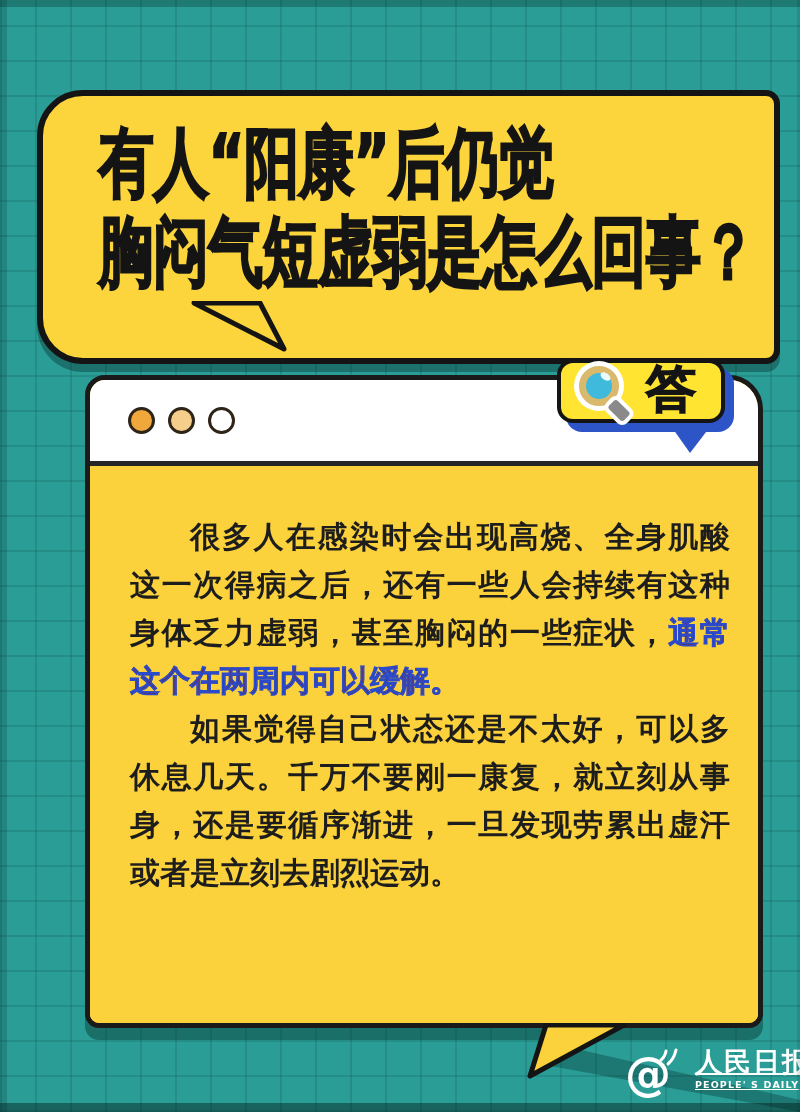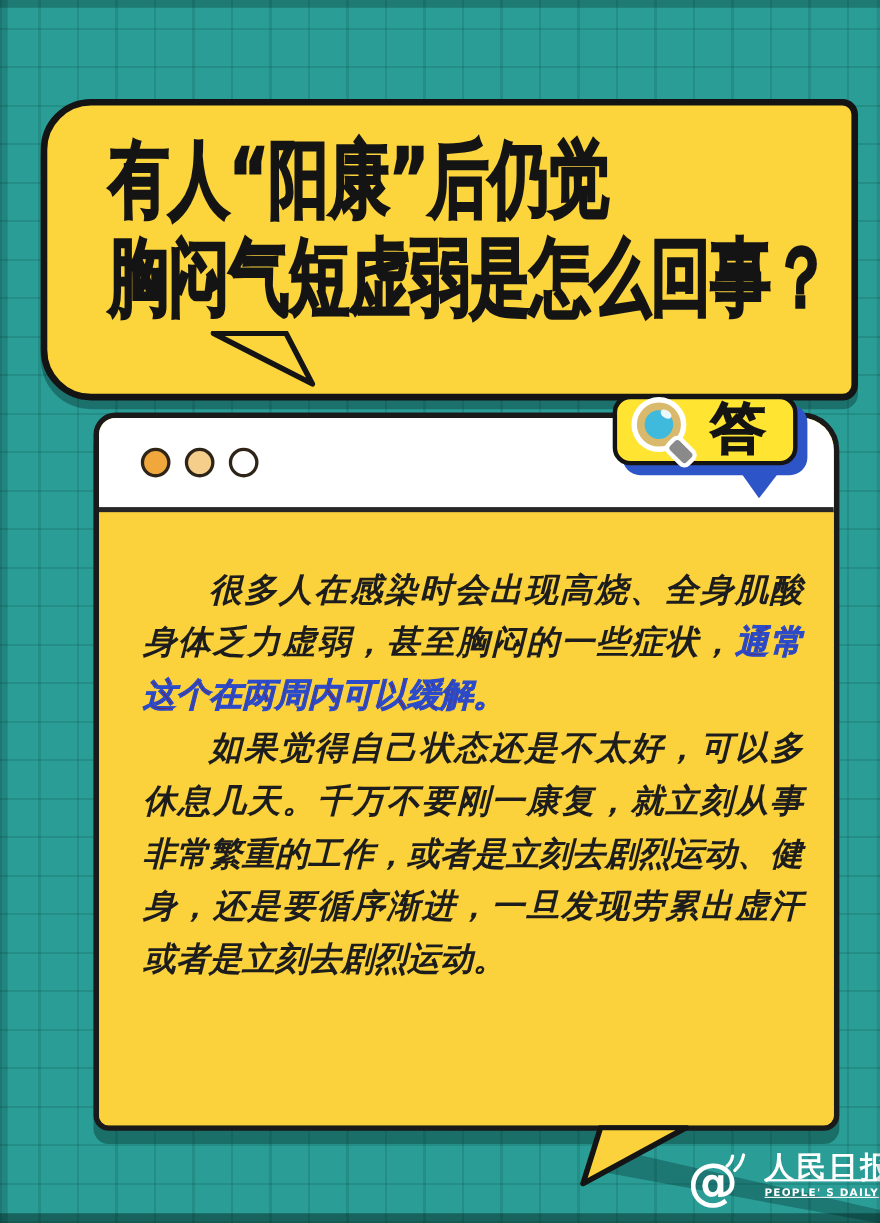--- a/index.html
+++ b/index.html
@@ -46,21 +46,20 @@
     height:81px;flex:none;background:#FFFFFF;border-bottom:5px solid #262626;
     border-radius:15px 29px 0 0;display:flex;align-items:center;padding-left:38px;gap:13px;
   }
   .dot{width:21px;height:21px;border-radius:50%;border:3px solid #2E2418;}
   .dot-1{background:#F0A73B;}
   .dot-2{background:#F6CE8B;}
   .dot-3{background:#FFFFFF;}
   .card-body{
     flex:1;background:#FBD23B;border-radius:0 0 9px 9px;
     padding:47px 28px 0 40px;
-    font-style:italic;
   }
   .para{width:600px;}
   .line{
     display:block;white-space:nowrap;width:600px;
     font-size:30px;line-height:48px;font-weight:600;color:#1D1D1D;
     text-align:justify;text-align-last:justify;
   }
   .line.indent{text-indent:60px;}
   .line.last{text-align-last:left;}
   .hl{color:#7f1d1d;font-weight:800;-webkit-text-stroke:0.8px #2B4BCB;}
@@ -123,27 +122,27 @@
 
   <div class="card">
     <div class="card-header">
       <span class="dot dot-1"></span>
       <span class="dot dot-2"></span>
       <span class="dot dot-3"></span>
     </div>
     <div class="card-body">
         <div class="para">
           <div class="line indent"><span>很多人在感染时会出现高烧、全身肌酸</span></div>
+          <div class="line"><span>这一次得病之后，还有一些人会持续有这种</span></div>
           <div class="line"><span>身体乏力虚弱，甚至胸闷的一些症状，</span><span class="hl">通常</span></div>
           <div class="line last"><span class="hl">这个在两周内可以缓解。</span></div>
         </div>
         <div class="para">
           <div class="line indent"><span>如果觉得自己状态还是不太好，可以多</span></div>
           <div class="line"><span>休息几天。千万不要刚一康复，就立刻从事</span></div>
-          <div class="line"><span>非常繁重的工作，或者是立刻去剧烈运动、健</span></div>
           <div class="line"><span>身，还是要循序渐进，一旦发现劳累出虚汗</span></div>
           <div class="line last"><span>或者是立刻去剧烈运动。</span></div>
         </div>
       </div>
   </div>
 
   <svg class="card-tail-svg" width="116" height="58" viewBox="0 0 116 58">
     <polygon points="24,2 8,53 102,2" fill="#FBD23B" stroke="#141414" stroke-width="5" stroke-linejoin="round"></polygon>
   </svg>
 

